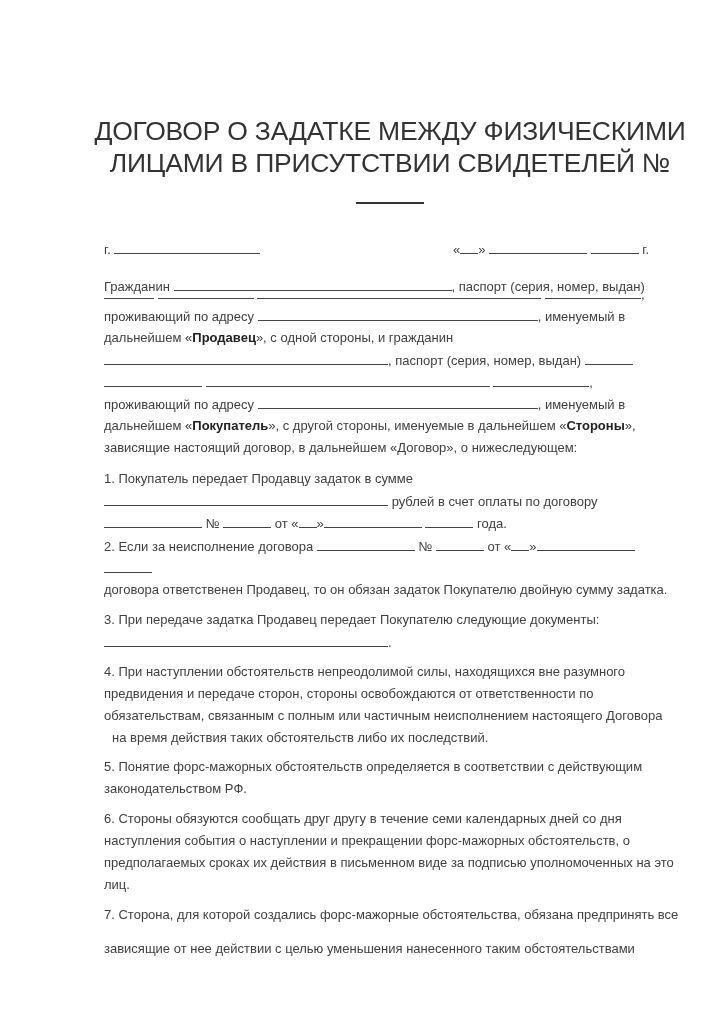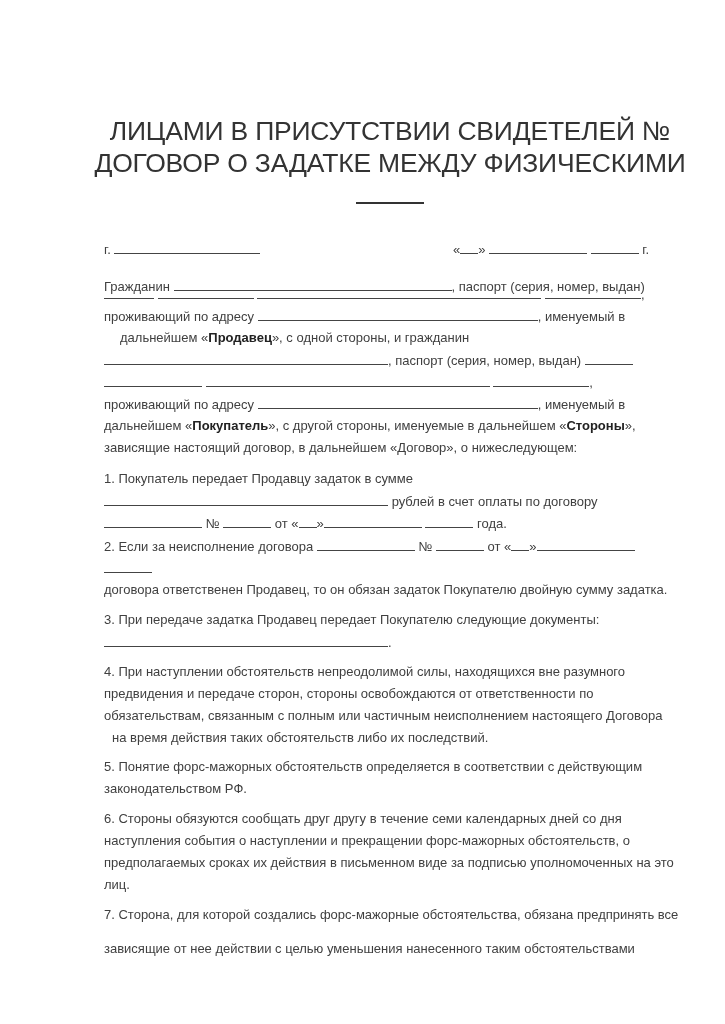--- a/index.html
+++ b/index.html
@@ -12,22 +12,22 @@
   .title-blank { position: absolute; left: 356px; top: 202px; width: 68px; height: 2px; background: #333; }
   .body { position: absolute; left: 104px; top: 239px; width: 580px; font-size: 13px; color: #404040; }
   .ln { position: absolute; left: 0; white-space: nowrap; height: 20px; line-height: 20px; }
   .u { display: inline-block; border-bottom: 1px solid #444; height: 14px; vertical-align: baseline; }
   b { color: #222; }
 </style>
 </head>
 <body>
 
 <div class="title">
+  <span class="title-line">ДОГОВОР О ЗАДАТКЕ МЕЖДУ ФИЗИЧЕСКИМИ</span>
   <span class="title-line">ЛИЦАМИ В ПРИСУТСТВИИ СВИДЕТЕЛЕЙ №</span>
-  <span class="title-line">ДОГОВОР О ЗАДАТКЕ МЕЖДУ ФИЗИЧЕСКИМИ</span>
 </div>
 <div class="title-blank"></div>
 
 <div class="body">
 
   <div class="ln" style="top:0px; width:556px;">
     <span>г.</span>
     <span class="u" style="width:146px"></span>
     <span style="position:absolute; left:349px;">
       <span>«</span><span class="u" style="width:18px"></span><span>»</span>
@@ -44,21 +44,21 @@
   <div class="ln" style="top:45px;">
     <span class="u" style="width:50px"></span>
     <span class="u" style="width:96px"></span>
     <span class="u" style="width:284px"></span>
     <span class="u" style="width:96px"></span><span>,</span>
   </div>
   <div class="ln" style="top:67px;">
     <span>проживающий по адресу</span>
     <span class="u" style="width:280px"></span><span>, именуемый в</span>
   </div>
-  <div class="ln" style="top:89px;margin-left:16px;">
+  <div class="ln" style="top:89px;">
     <span>дальнейшем «</span><b>Продавец</b><span>», с одной стороны, и гражданин</span>
   </div>
 
   <div class="ln" style="top:111px;">
     <span class="u" style="width:284px"></span><span>, паспорт (серия, номер, выдан)</span>
     <span class="u" style="width:48px"></span>
   </div>
   <div class="ln" style="top:133px;">
     <span class="u" style="width:98px"></span>
     <span class="u" style="width:284px"></span>

